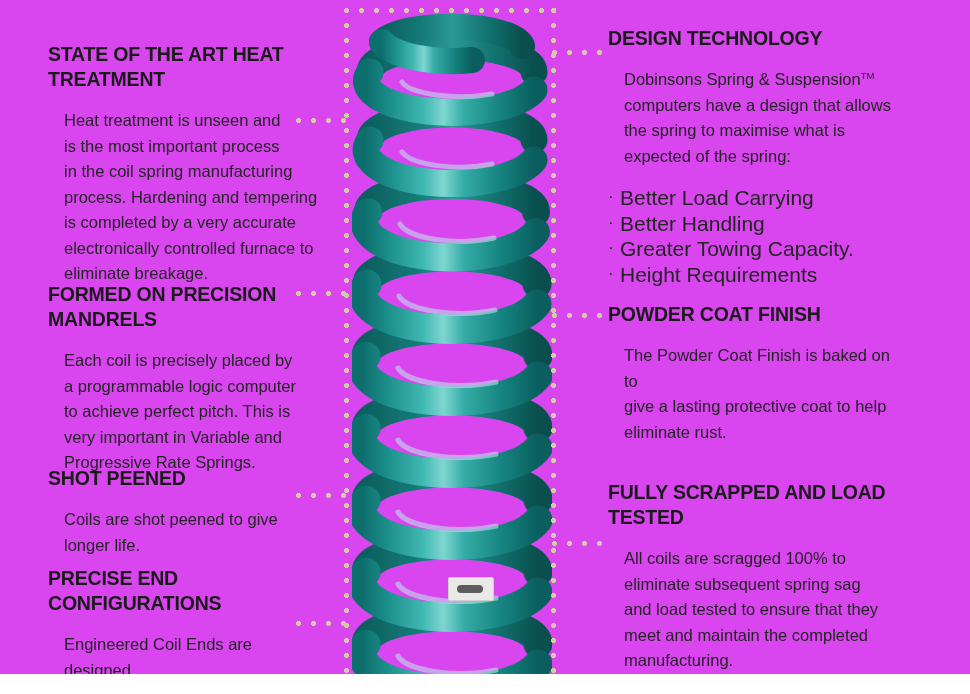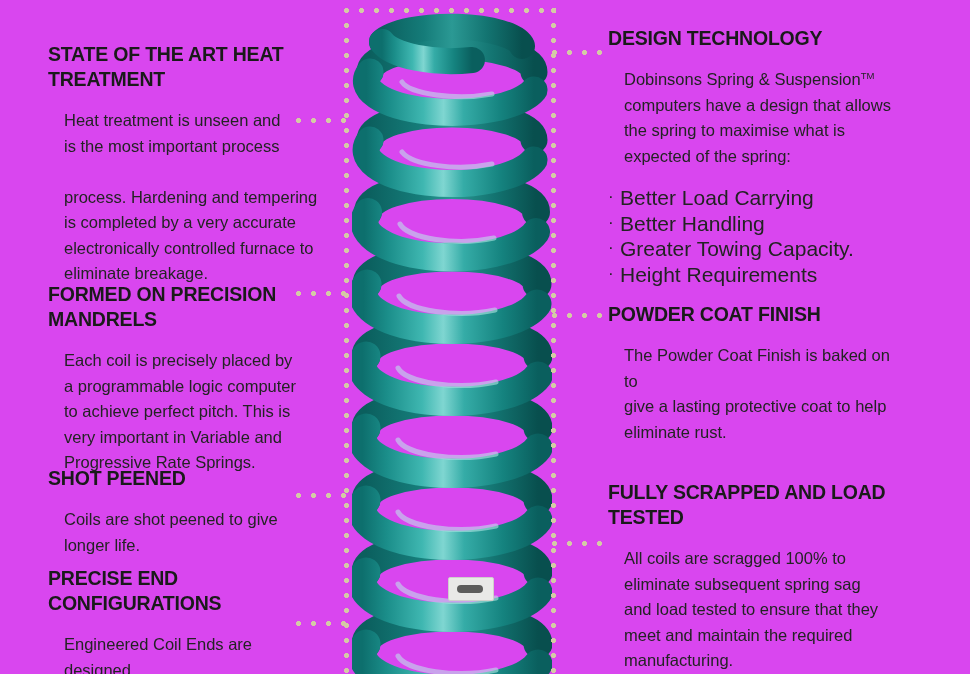--- a/index.html
+++ b/index.html
@@ -147,21 +147,21 @@
 
 <div id="page">
 
   <div class="col col-left">
 
     <div class="block" style="top:42px; left:0; width:290px;">
       <h2>STATE OF THE ART HEAT TREATMENT</h2>
       <p>
         <span>Heat treatment is unseen and</span><br>
         <span>is the most important process</span><br>
-        <br>
+        <span>in the coil spring manufacturing</span><br>
         <span>process.  Hardening and tempering</span><br>
         <span>is completed by a very accurate</span><br>
         <span>electronically controlled furnace to</span><br>
         <span>eliminate breakage.</span>
       </p>
     </div>
 
     <div class="block" style="top:282px; left:0; width:290px;">
       <h2>FORMED ON PRECISION MANDRELS</h2>
       <p>
@@ -216,21 +216,21 @@
         <span>eliminate rust.</span>
       </p>
     </div>
 
     <div class="block" style="top:480px; left:0; width:305px;">
       <h2>FULLY SCRAPPED AND LOAD TESTED</h2>
       <p>
         <span>All coils are scragged 100% to</span><br>
         <span>eliminate subsequent spring sag</span><br>
         <span>and load tested to ensure that they</span><br>
-        <span>meet and maintain the required</span><br>
+        <span>meet and maintain the completed</span><br>
         <span>manufacturing.</span>
       </p>
     </div>
   </div>
 
   <div id="spring-wrap">
     <svg width="200" height="672" viewBox="0 0 200 672">
       <defs>
         <linearGradient id="tealGrad" x1="0" y1="0" x2="1" y2="0">
           <stop offset="0%" stop-color="#0d6f6d"></stop>

